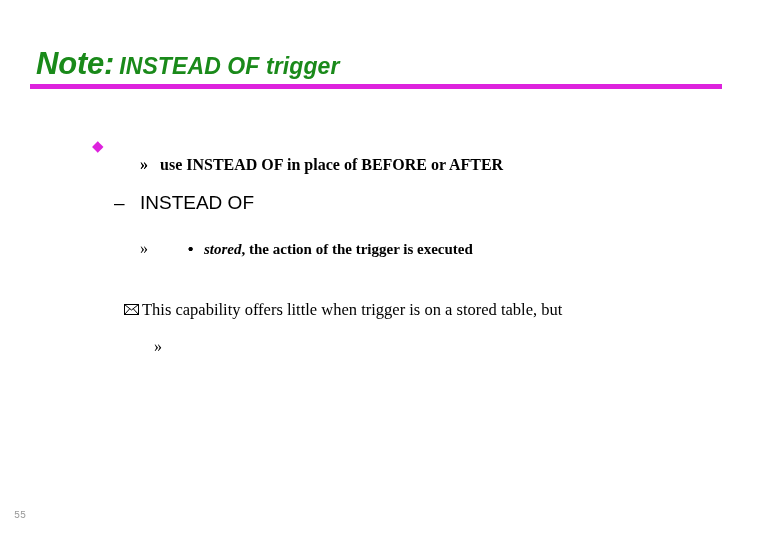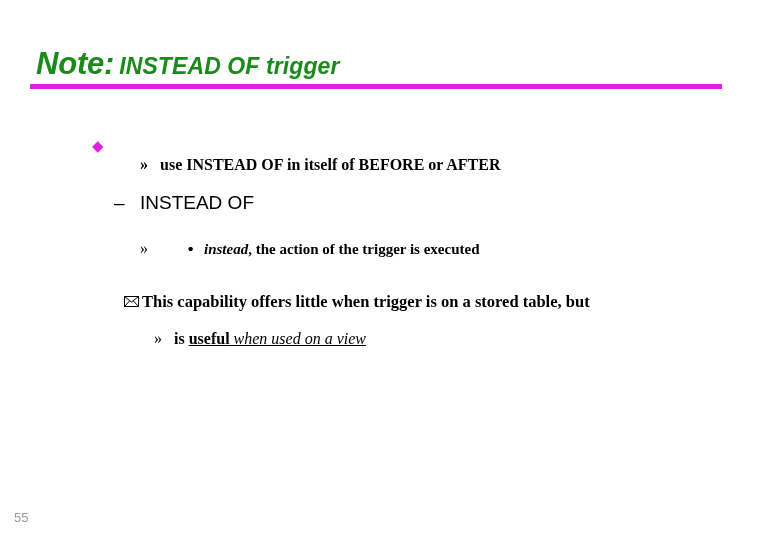--- a/index.html
+++ b/index.html
@@ -150,25 +150,25 @@
     font-size: 15px;
     line-height: 22px;
     color: #000000;
   }
   .lvl3 .txt { padding-left: 18px; display: inline-block; }
 
   
   .lvlenv {
     padding-left: 124px;
     font-family: "Liberation Serif", serif;
-    font-weight: bold;
+    font-weight: normal;
     font-size: 16.5px;
     color: #000000;
     line-height: 24px;
-    margin-top: 30px;
+    margin-top: 38px;
     margin-bottom: 14px;
   }
   .lvlenv .txt { padding-left: 18px; display: inline-block; }
   .env-icon {
     position: absolute;
     left: 124px;
     top: 6px;
     width: 15px;
     height: 11px;
   }
@@ -178,22 +178,22 @@
   i.ital { font-style: italic; font-weight: bold; }
   i.ital-light { font-style: italic; font-weight: normal; }
   .bold-ul { font-weight: bold; text-decoration: underline; }
   .ital-ul { font-style: italic; font-weight: normal; text-decoration: underline; }
 
   
   .page-num {
     position: absolute;
     left: 14px;
     top: 510px;
-    font-family: Liberation Sans, sans-serif;
-    font-size: 13px;
+    font-family: Liberation Mono, monospace;
+    font-size: 10px;
     color: #9a9a9a;
   }
 </style>
 </head>
 <body>
 
 <div class="slide">
 
   <div class="title-block">
     <span class="title-lead">Note:</span><span class="title-rest">INSTEAD OF trigger</span>
@@ -205,52 +205,51 @@
     <div class="line lvl1">
       <span class="marker">◆</span>
     </div>
 
     <div class="line lvl2 sp-top">
       <span class="marker">»</span>
     </div>
 
     <div class="line lvl2">
       <span class="marker">»</span>
-      <span class="txt">use INSTEAD OF in itself of BEFORE or AFTER</span>
+      <span class="txt">use INSTEAD OF in place of BEFORE or AFTER</span>
     </div>
 
     <div class="line lvldash">
       <span class="marker">–</span>
       <span class="txt">INSTEAD OF</span>
     </div>
 
     <div class="line lvl2 sp-top">
       <span class="marker">»</span>
     </div>
 
     <div class="line lvl3 sp-top">
       <span class="marker">•</span>
     </div>
 
     <div class="line lvl3">
       <span class="marker">•</span>
-      <span class="txt"><i class="ital">instead</i><span>, the action of the trigger is executed</span></span>
+      <span class="txt"><i class="ital">stored</i><span>, the action of the trigger is executed</span></span>
     </div>
 
     <div class="line lvlenv">
       <svg class="env-icon" viewBox="0 0 30 22">
         <rect x="1" y="1" width="28" height="20" fill="#ffffff" stroke="#000000" stroke-width="2"></rect>
         <path d="M1 1 L15 12 L29 1" fill="none" stroke="#000000" stroke-width="2"></path>
         <path d="M1 21 L11 10 M29 21 L19 10" fill="none" stroke="#000000" stroke-width="2"></path>
       </svg>
       <span class="txt">This capability offers little when trigger is on a stored table, but</span>
     </div>
 
     <div class="line lvl2" style="padding-left:152px;">
       <span class="marker" style="left:154px;">»</span>
-      <span class="txt"><span>is </span><span class="bold-ul">useful</span><span class="ital-ul"> when used on a view</span></span>
     </div>
 
   </div>
 
   <div class="page-num">55</div>
 
 </div>
 
 </body></html>

